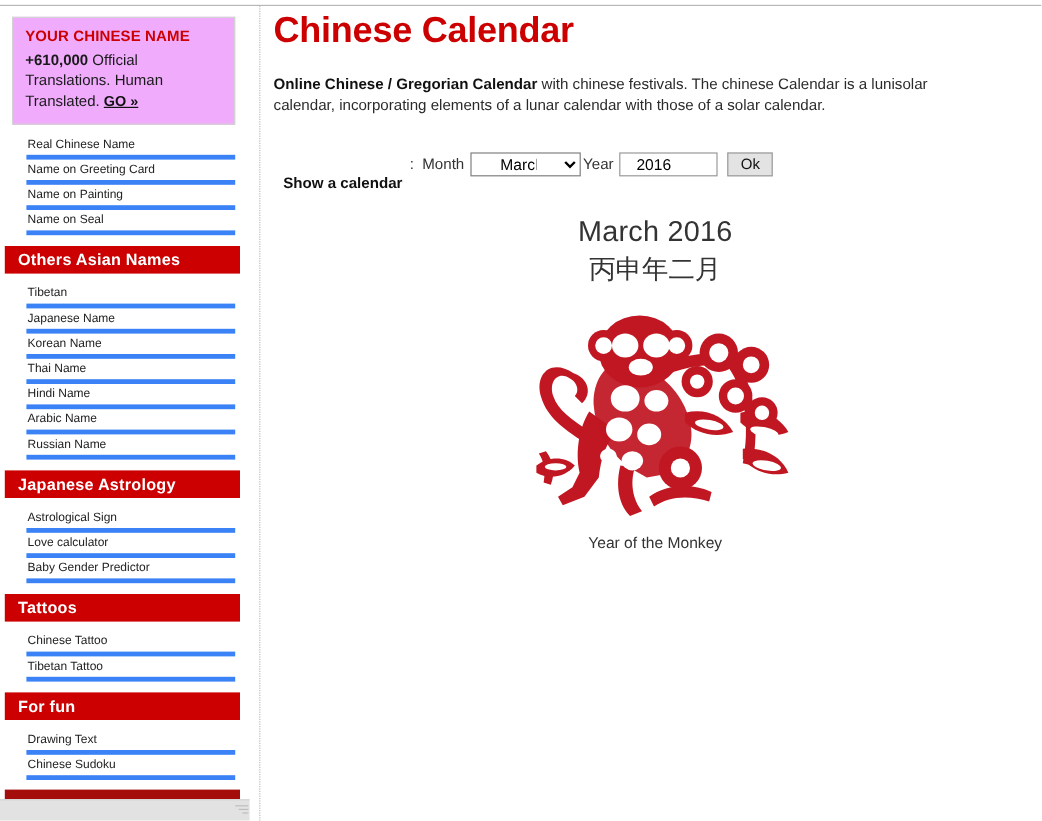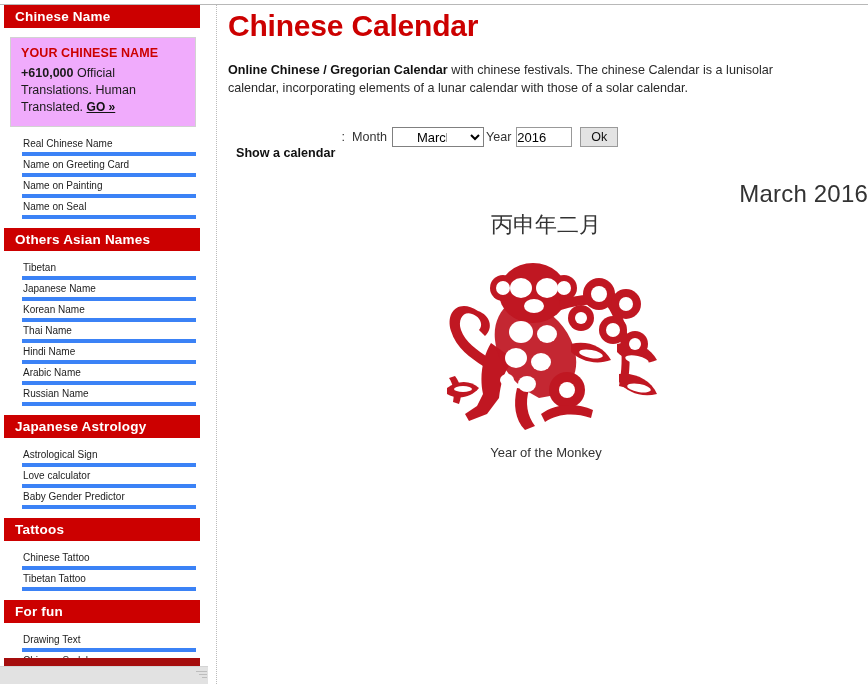--- a/index.html
+++ b/index.html
@@ -172,38 +172,38 @@
     width: 92px;
     border: 1px solid #808080;
     background: #ffffff;
     color: #000;
   }
   input.year-input {
     font-family: "Liberation Sans", sans-serif;
     font-size: 13px;
     width: 54px;
     height: 16px;
-    padding: 1px 0;
+    padding: 1px 13px;
     border: 1px solid #999999;
     background: #ffffff;
     color: #000;
   }
   button.ok-button {
     font-family: "Liberation Sans", sans-serif;
     font-size: 12.5px;
     margin-left: 8px;
     padding: 2px 10px;
     border: 1px solid #9a9a9a;
     background: #e3e3e3;
     color: #111;
     cursor: pointer;
   }
 
   .month-title {
-    text-align: right;
+    text-align: center;
     margin-top: 20px;
     font-size: 24px;
     color: #333333;
     letter-spacing: .2px;
   }
   .month-cn {
     text-align: center;
     margin-top: 2px;
     font-size: 22px;
     color: #333333;
@@ -236,21 +236,20 @@
 </style>
 </head>
 <body>
 
 <div id="page">
 
   <div class="topbar"></div>
 
   <div id="sidebar">
     <div id="sidebar-sections">
-        <div class="sb-header">Chinese Name</div>
         <div class="promo-box">
           <div class="promo-title">YOUR CHINESE NAME</div>
           <div class="promo-text"><b>+610,000</b> Official Translations. Human Translated. <span class="promo-go">GO »</span></div>
         </div>
         <ul class="sb-list">
           <li>Real Chinese Name</li>
           <li>Name on Greeting Card</li>
           <li>Name on Painting</li>
           <li>Name on Seal</li>
         </ul>

